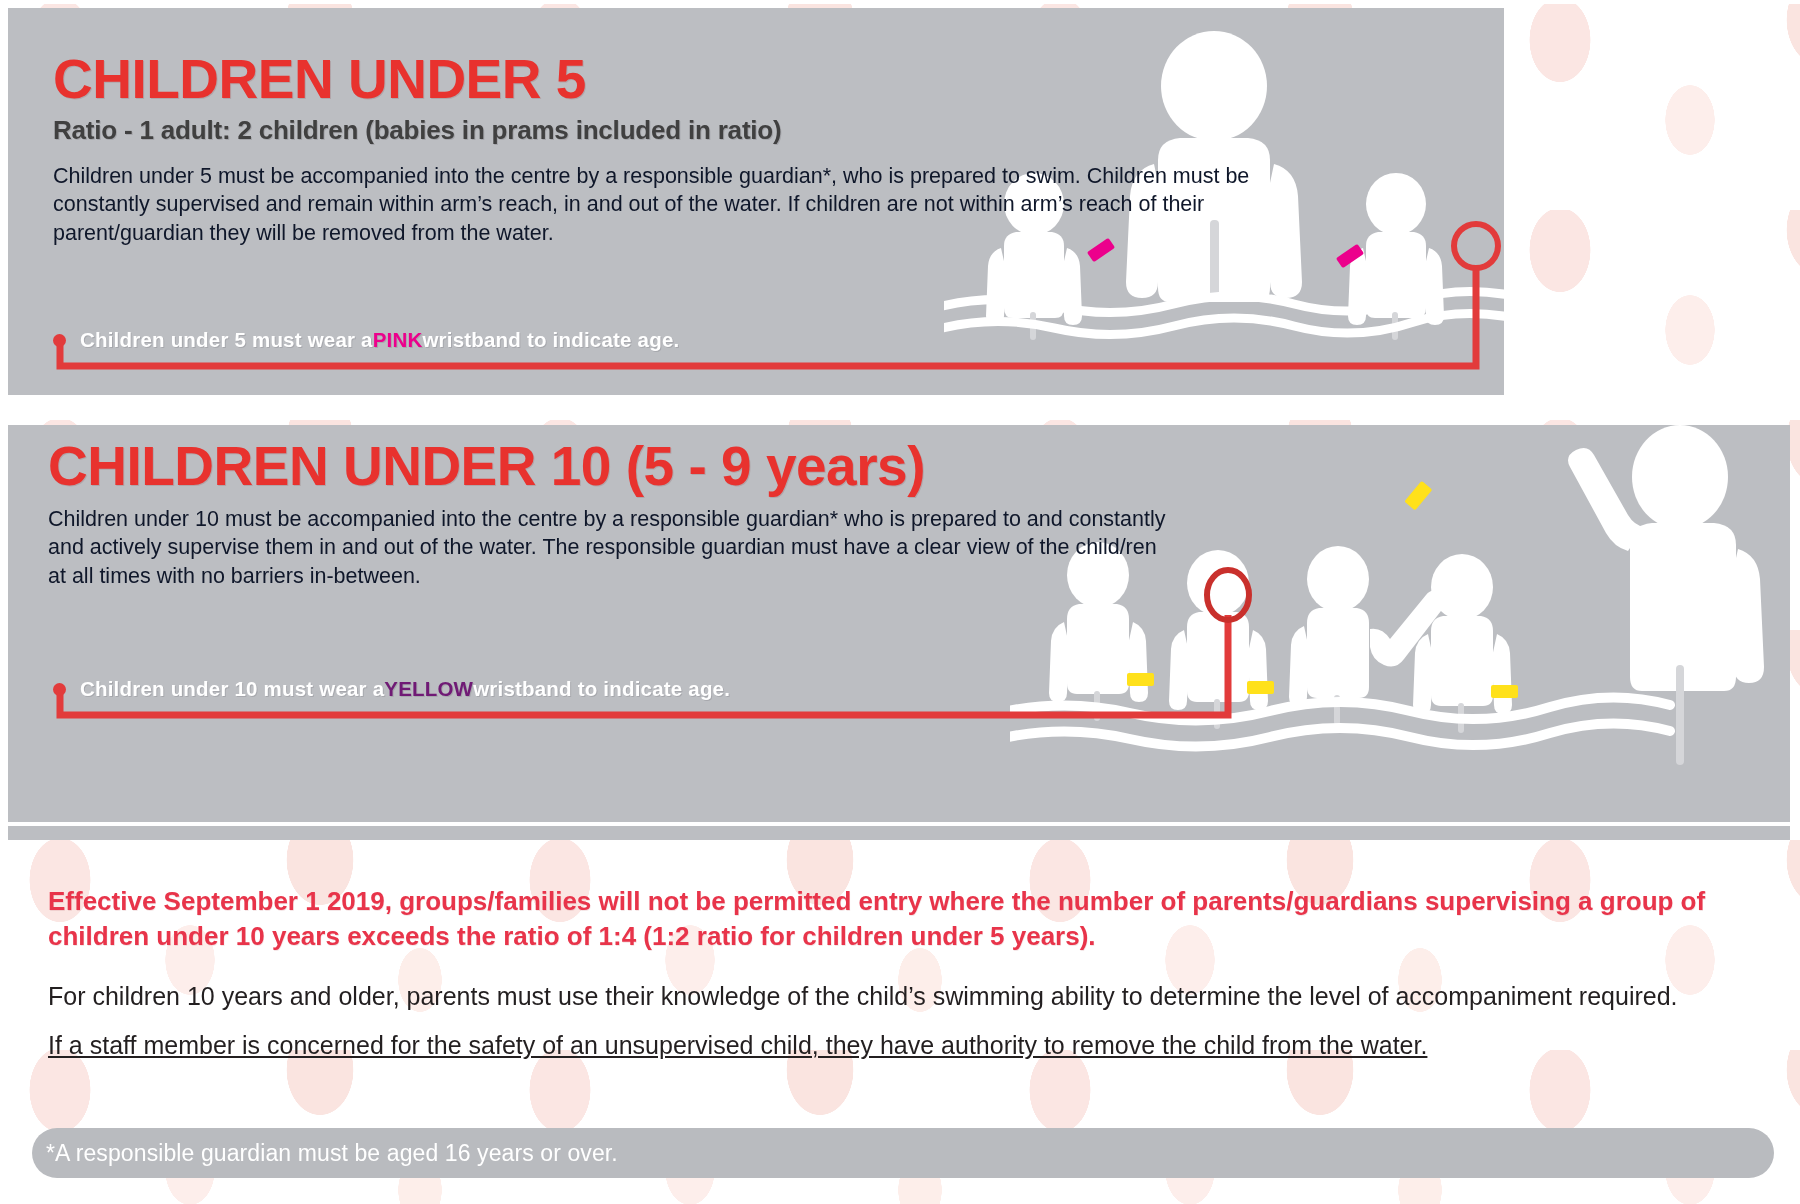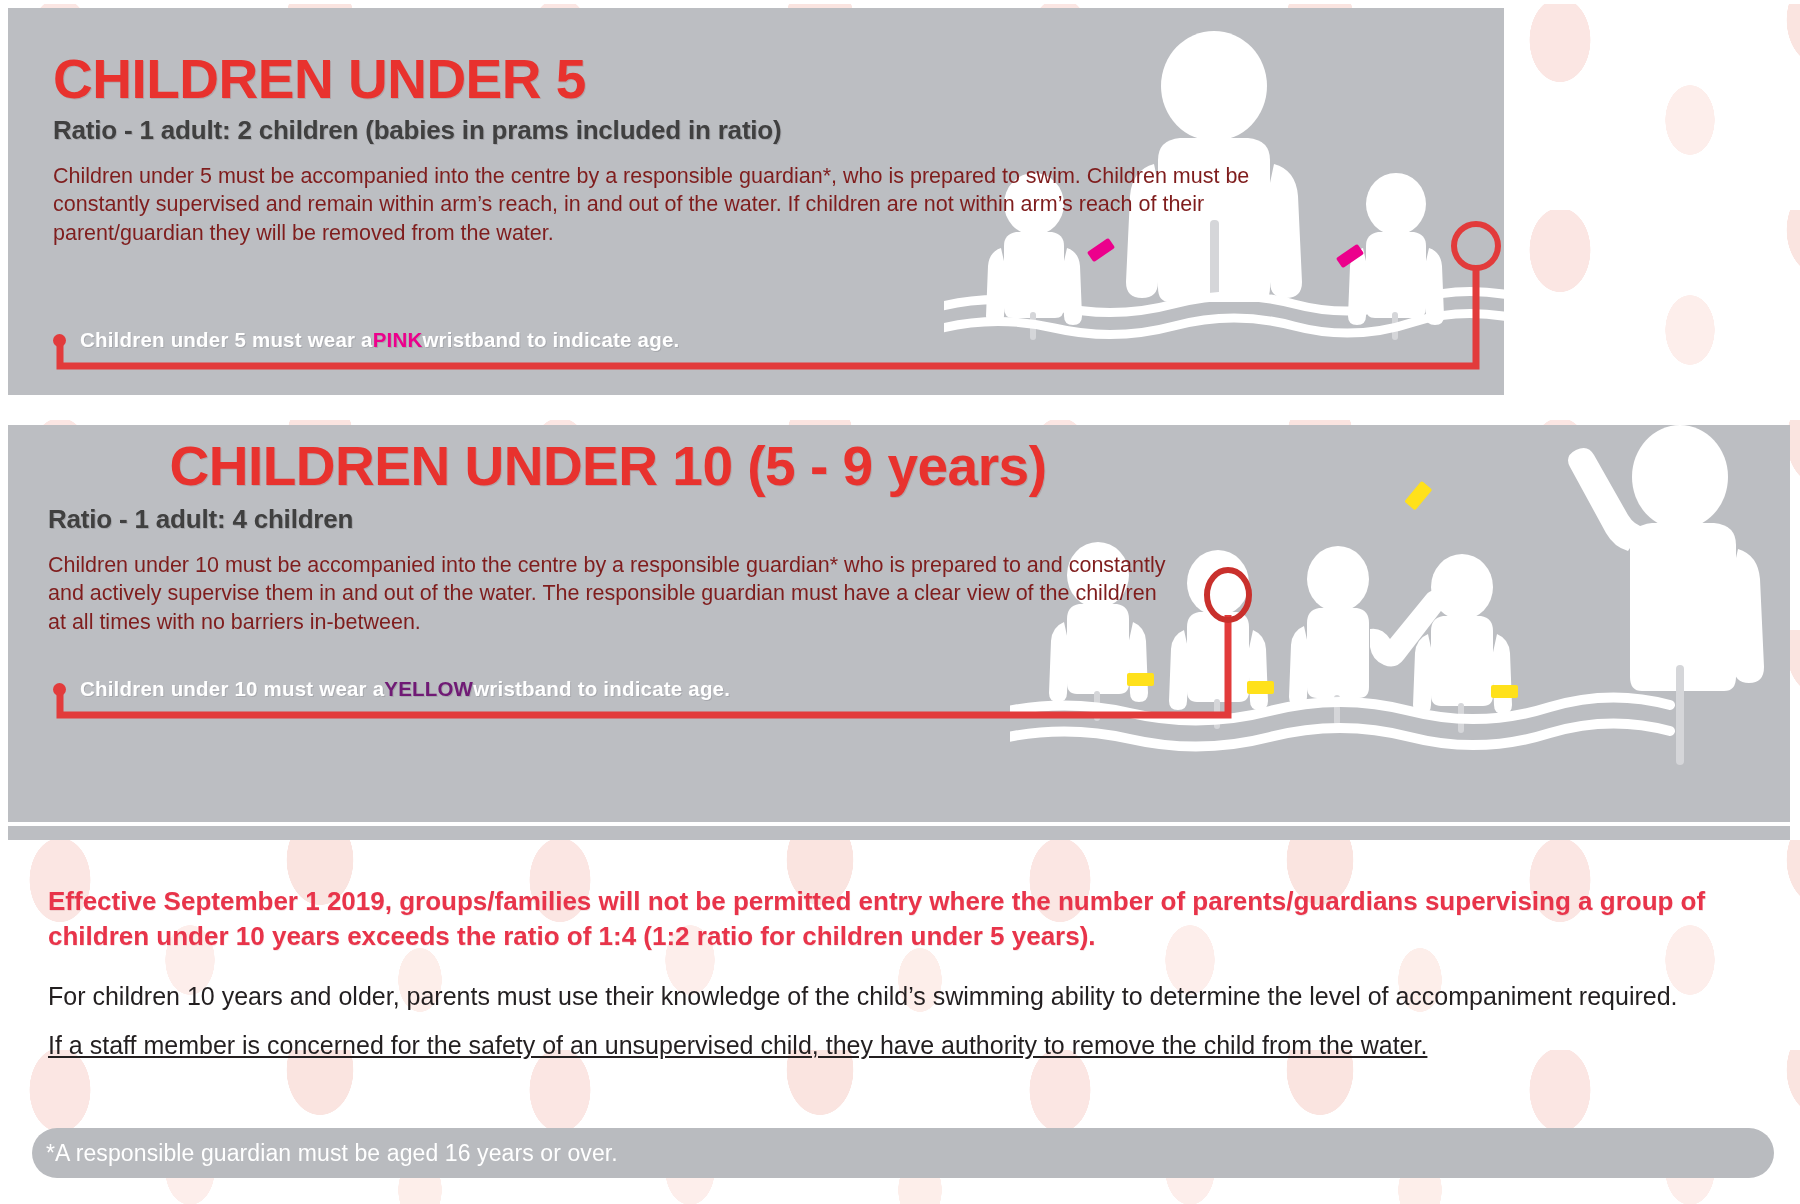--- a/index.html
+++ b/index.html
@@ -43,34 +43,34 @@
   #panel-under10 .panel-text { left:40px; top:14px; width:1120px; }
 
   h1.headline {
     color:#e8322e;
     font-weight:bold;
     letter-spacing:-0.5px;
     line-height:1.0;
     text-shadow:1px 1px 0 rgba(120,60,60,.18);
   }
   #panel-under5  h1.headline { font-size:55px; margin-bottom:9px; }
-  #panel-under10 h1.headline { font-size:55px; margin-bottom:11px;text-align:center; }
+  #panel-under10 h1.headline { font-size:55px; margin-bottom:11px; }
 
   h2.ratio {
     color:#404040;
     font-weight:bold;
     font-size:26px;
     line-height:1.15;
     letter-spacing:-0.2px;
     text-shadow:1px 1px 0 rgba(120,120,125,.35);
     margin-bottom:16px;
   }
 
   p.body {
-    color:#7f1d1d;
+    color:#0f172a;
     font-size:21.5px;
     line-height:1.32;
     font-weight:400;
   }
 
   
   .callout {
     display:flex; align-items:center;
     color:#ffffff; font-weight:bold; font-size:20.5px;
     letter-spacing:0.2px;
@@ -249,21 +249,20 @@
       </g>
 
       <g stroke="#ffffff" stroke-width="10" fill="none" stroke-linecap="round">
         <path d="M-20 300 q70 -18 140 -2 q70 16 140 -2 q70 -18 140 0 q70 18 140 -4 q60 -18 120 -2"></path>
         <path d="M-20 326 q70 -18 140 -2 q70 16 140 -2 q70 -18 140 0 q70 18 140 -4 q60 -18 120 -2"></path>
       </g>
     </svg>
 
     <div class="panel-text">
       <h1 class="headline">CHILDREN UNDER 10 (5 - 9 years)</h1>
-      <h2 class="ratio">Ratio - 1 adult: 4 children</h2>
       <p class="body">Children under 10 must be accompanied into the centre by a responsible guardian* who is prepared to and constantly and actively supervise them in and out of the water. The responsible guardian must have a clear view of the child/ren at all times with no barriers in-between.</p>
     </div>
 
     <div class="callout" style="position:absolute; left:45px; top:252px; z-index:7;">
       <span class="callout-dot"></span>
       <span>Children under 10 must wear a </span>
       <span class="swatch-yellow">YELLOW</span>
       <span> wristband to indicate age.</span>
     </div>
 

